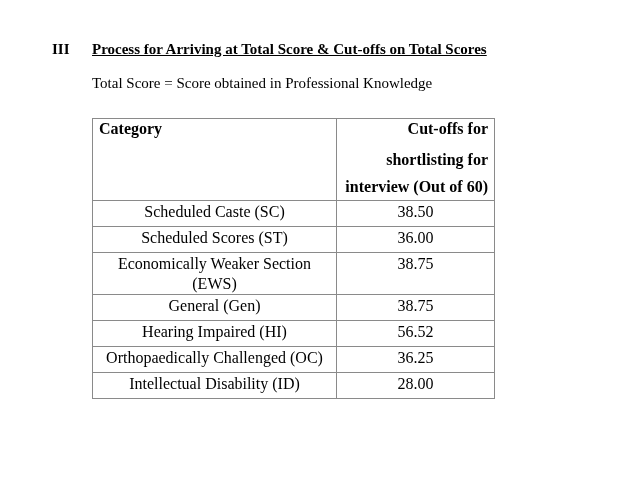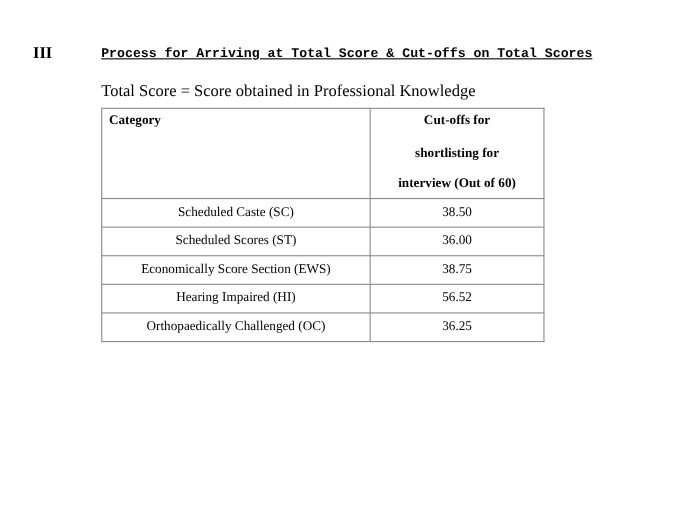--- a/index.html
+++ b/index.html
@@ -10,63 +10,62 @@
     body {
       width: 630px;
       height: 478px;
       position: relative;
       overflow: hidden;
       font-family: "Liberation Serif", serif;
       color: #000000;
     }
     .section-num {
       position: absolute;
-      left: 30px;
+      left: 52px;
       top: 39px;
       font-size: 15px;
       font-weight: bold;
       line-height: 20px;
     }
     .section-title {
       position: absolute;
       left: 92px;
       top: 39px;
-      font-size: 12px;
+      font-size: 15px;
       font-weight: bold;
       text-decoration: underline;
       line-height: 20px;
       white-space: nowrap;
-      font-family: Liberation Mono, monospace;
     }
     .formula {
       position: absolute;
       left: 92px;
       top: 73px;
       font-size: 15px;
       font-weight: normal;
       line-height: 20px;
       white-space: nowrap;
     }
     table.cutoffs {
       position: absolute;
       left: 92px;
-      top: 98px;
+      top: 118px;
       border-collapse: collapse;
-      font-size: 12px;
+      font-size: 16px;
     }
     table.cutoffs td, table.cutoffs th {
       border: 1px solid #8a8a8a;
       padding: 0 6px;
       vertical-align: top;
       line-height: 20px;
     }
     .col-cat { width: 244px; box-sizing: border-box; }
     .col-val { width: 158px; box-sizing: border-box; }
     th.col-cat { text-align: left; font-weight: bold; padding-top: 1px; height: 82px; }
-    th.col-val { text-align: center; font-weight: bold; padding-top: 1px; }
+    th.col-val { text-align: right; font-weight: bold; padding-top: 1px; }
     th.col-val .hdr-line { display: block; line-height: 27px; }
     th.col-val .hdr-line:first-child { line-height: 20px; margin-bottom: 7px; }
     td { height: 26px; box-sizing: border-box; padding-top: 1px !important; text-align: center; }
     td.col-val { text-align: center; }
   </style>
 </head>
 <body>
 
 <div class="section-num">III</div>
 <div class="section-title">Process for Arriving at Total Score &amp; Cut-offs on Total Scores</div>
@@ -86,25 +85,33 @@
   <tbody>
     <tr>
       <td class="col-cat">Scheduled Caste (SC)</td>
       <td class="col-val">38.50</td>
     </tr>
     <tr>
       <td class="col-cat">Scheduled Scores (ST)</td>
       <td class="col-val">36.00</td>
     </tr>
     <tr>
-      <td class="col-cat">Economically Score Section (EWS)</td>
+      <td class="col-cat">Economically Weaker Section (EWS)</td>
+      <td class="col-val">38.75</td>
+    </tr>
+    <tr>
+      <td class="col-cat">General (Gen)</td>
       <td class="col-val">38.75</td>
     </tr>
     <tr>
       <td class="col-cat">Hearing Impaired (HI)</td>
       <td class="col-val">56.52</td>
     </tr>
     <tr>
       <td class="col-cat">Orthopaedically Challenged (OC)</td>
       <td class="col-val">36.25</td>
     </tr>
+    <tr>
+      <td class="col-cat">Intellectual Disability (ID)</td>
+      <td class="col-val">28.00</td>
+    </tr>
   </tbody>
 </table>
 
 </body></html>

